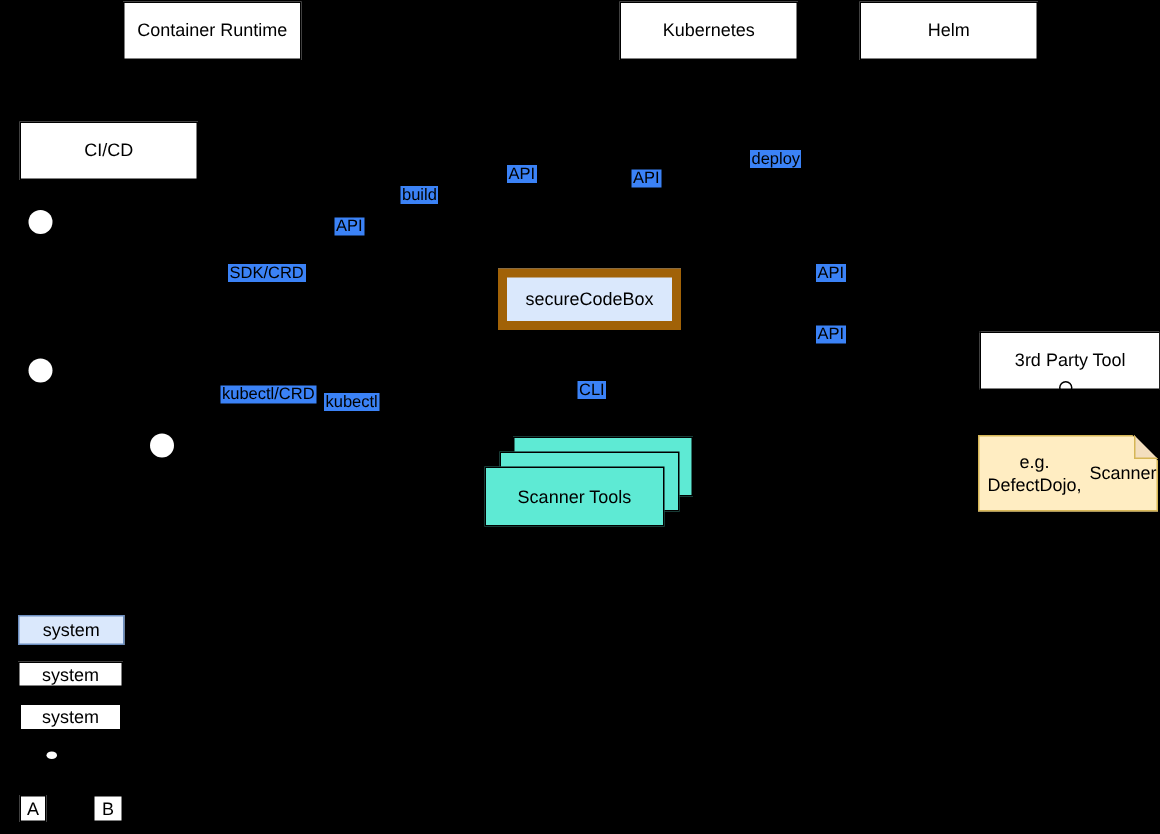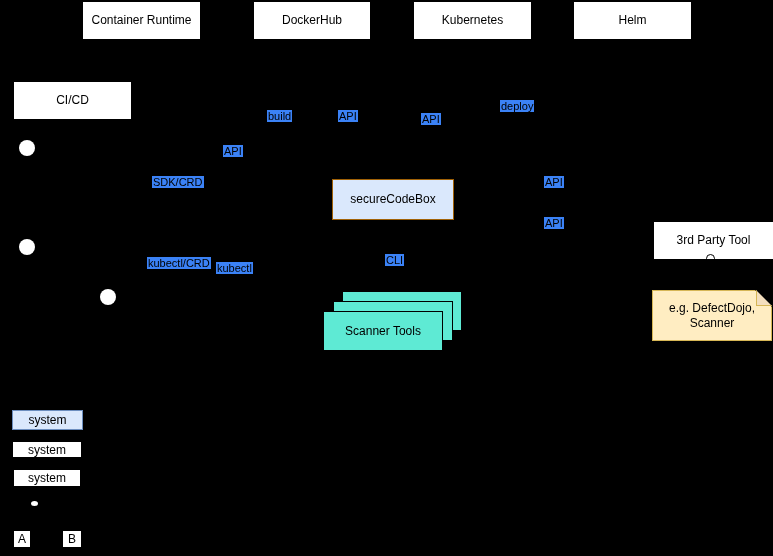--- a/index.html
+++ b/index.html
@@ -5,41 +5,41 @@
   html,body{margin:0;padding:0;background:#000;}
   #canvas{
     position:relative;width:773px;height:556px;background:#000;overflow:hidden;
     font-family:"Liberation Sans",sans-serif;color:#000;
   }
   .node{
     position:absolute;background:#fff;border:1px solid #000;
     display:flex;align-items:center;justify-content:center;
     font-size:12px;text-align:center;box-sizing:border-box;line-height:1.2;
   }
-  .node.highlight{background:#dae8fc;border:1px solid #a16207;}
+  .node.highlight{background:#dae8fc;border:6px solid #a16207;}
   .node.edge-flush{border-right:none;}
   .chip{
     position:absolute;background:#3b82f6;color:#000;font-size:11px;line-height:12px;
     padding:0 1px;white-space:nowrap;
   }
   .actor{
     position:absolute;width:16px;height:16px;border-radius:50%;background:#fff;
   }
   .mini-actor{
     position:absolute;width:7px;height:5px;border-radius:50%;background:#fff;
   }
   .stackbox{
     position:absolute;width:120px;height:40px;background:#5eead4;border:1px solid #000;
     box-sizing:border-box;
   }
   .stackbox.front{display:flex;align-items:center;justify-content:center;font-size:12px;}
   .note{
     position:absolute;left:652px;top:290px;width:120px;height:51px;
     background:#ffedc2;border:1px solid #d6b656;box-sizing:border-box;
-    display:flex;flex-direction:column;align-items:center;justify-content:center;
+    display:flex;flex-direction:row;align-items:center;justify-content:center;
     font-size:12px;line-height:15px;text-align:center;
   }
   .note-cut{
     position:absolute;top:-1px;right:-1px;width:0;height:0;
     border-left:17px solid transparent;border-top:17px solid #000;
   }
   .note-flap{
     position:absolute;top:-1px;right:-1px;width:16px;height:16px;
     background:#f3debe;border:1px solid #d6b656;box-sizing:border-box;
     clip-path:polygon(0 0,100% 100%,0 100%);
@@ -54,21 +54,20 @@
   }
   .legend-box.highlight{background:#dae8fc;border:1px solid #6c8ebf;}
   .legend-box.bold{border-width:2px;}
 </style>
 </head>
 <body>
 
 <div id="canvas">
 
   <div class="node" style="left:82px;top:1px;width:119px;height:39px;">Container Runtime</div>
-  <div class="node" style="left:253px;top:1px;width:118px;height:39px;">DockerHub</div>
   <div class="node" style="left:413px;top:1px;width:119px;height:39px;">Kubernetes</div>
   <div class="node" style="left:13px;top:81px;width:119px;height:39px;">CI/CD</div>
 
   <div class="node" style="left:573px;top:1px;width:119px;height:39px;">Helm</div>
 
   <div class="node highlight" style="left:332px;top:179px;width:122px;height:41px;">secureCodeBox</div>
 
   <div class="node edge-flush" style="left:653px;top:221px;width:120px;height:39px;">3rd Party Tool</div>
   <span class="lollipop"></span>
 
@@ -80,21 +79,21 @@
   </div>
 
   <div class="stackbox" style="left:342px;top:291px;"></div>
   <div class="stackbox" style="left:333px;top:301px;"></div>
   <div class="stackbox front" style="left:323px;top:311px;">Scanner Tools</div>
 
   <span class="actor" style="left:19px;top:140px;"></span>
   <span class="actor" style="left:19px;top:239px;"></span>
   <span class="actor" style="left:100px;top:289px;"></span>
 
-  <span class="chip" style="left:267px;top:110px;">build</span>
+  <span class="chip" style="left:267px;top:124px;">build</span>
   <span class="chip" style="left:338px;top:110px;">API</span>
   <span class="chip" style="left:421px;top:113px;">API</span>
   <span class="chip" style="left:500px;top:100px;">deploy</span>
   <span class="chip" style="left:223px;top:145px;">API</span>
   <span class="chip" style="left:152px;top:176px;">SDK/CRD</span>
   <span class="chip" style="left:147px;top:237px;margin-top:20px;">kubectl/CRD</span>
   <span class="chip" style="left:216px;top:262px;">kubectl</span>
   <span class="chip" style="left:385px;top:254px;">CLI</span>
   <span class="chip" style="left:544px;top:176px;">API</span>
   <span class="chip" style="left:544px;top:217px;">API</span>

